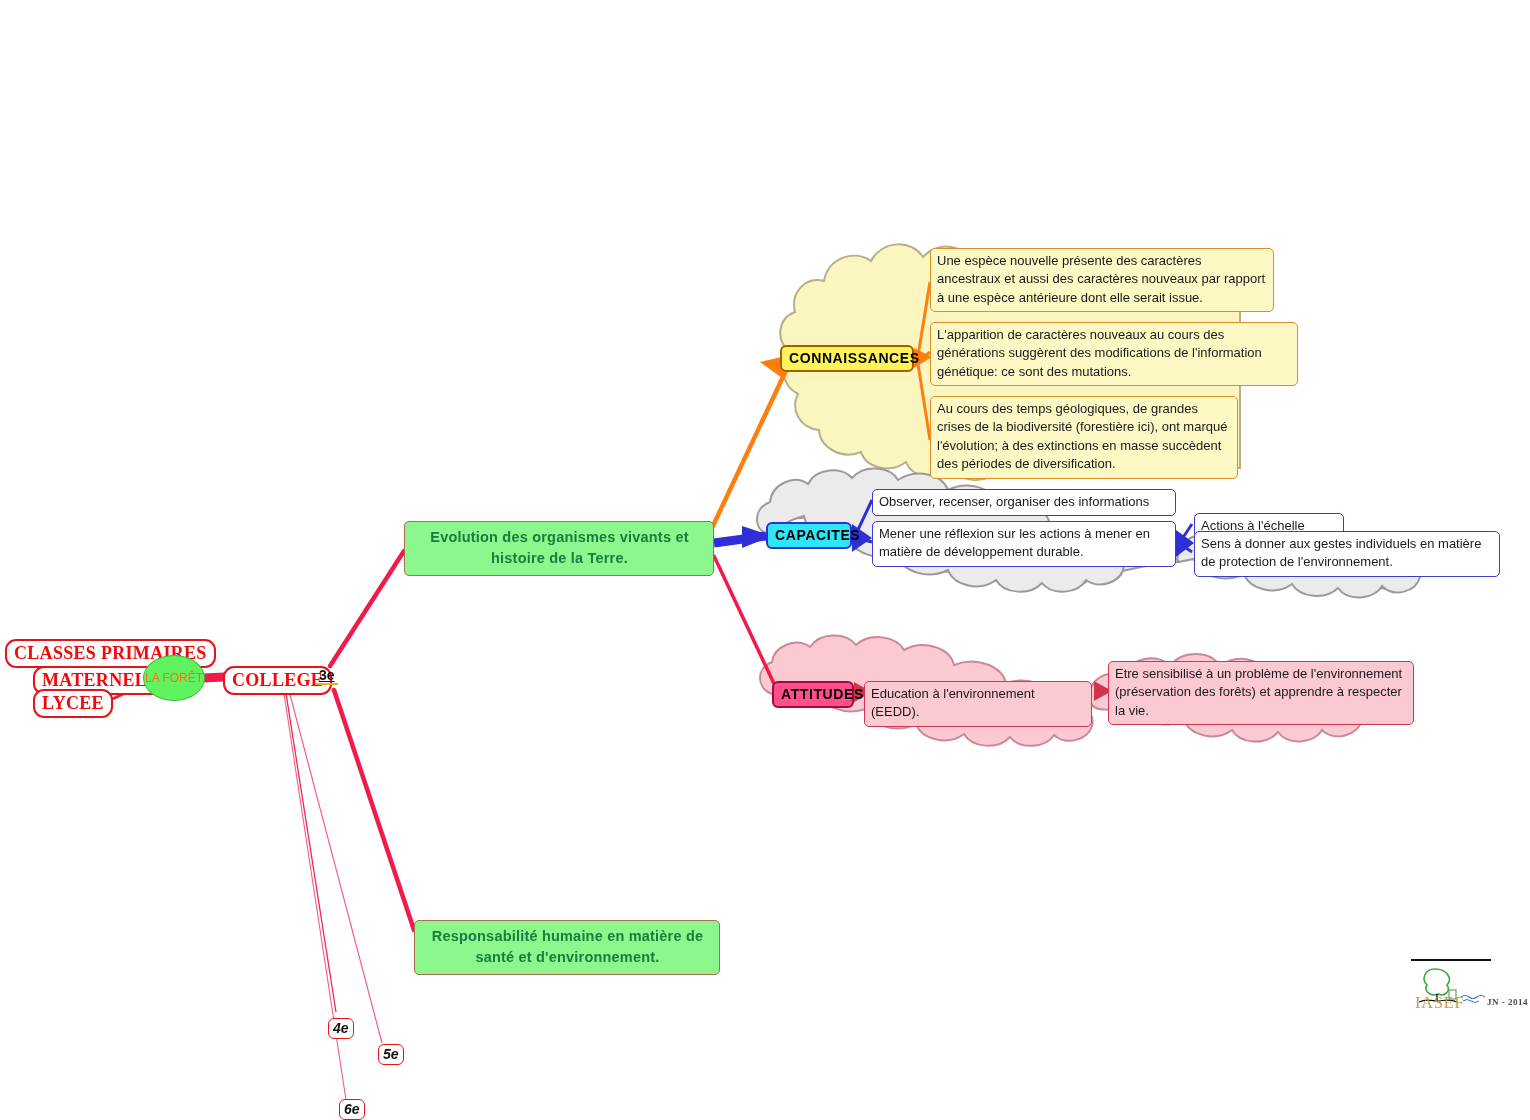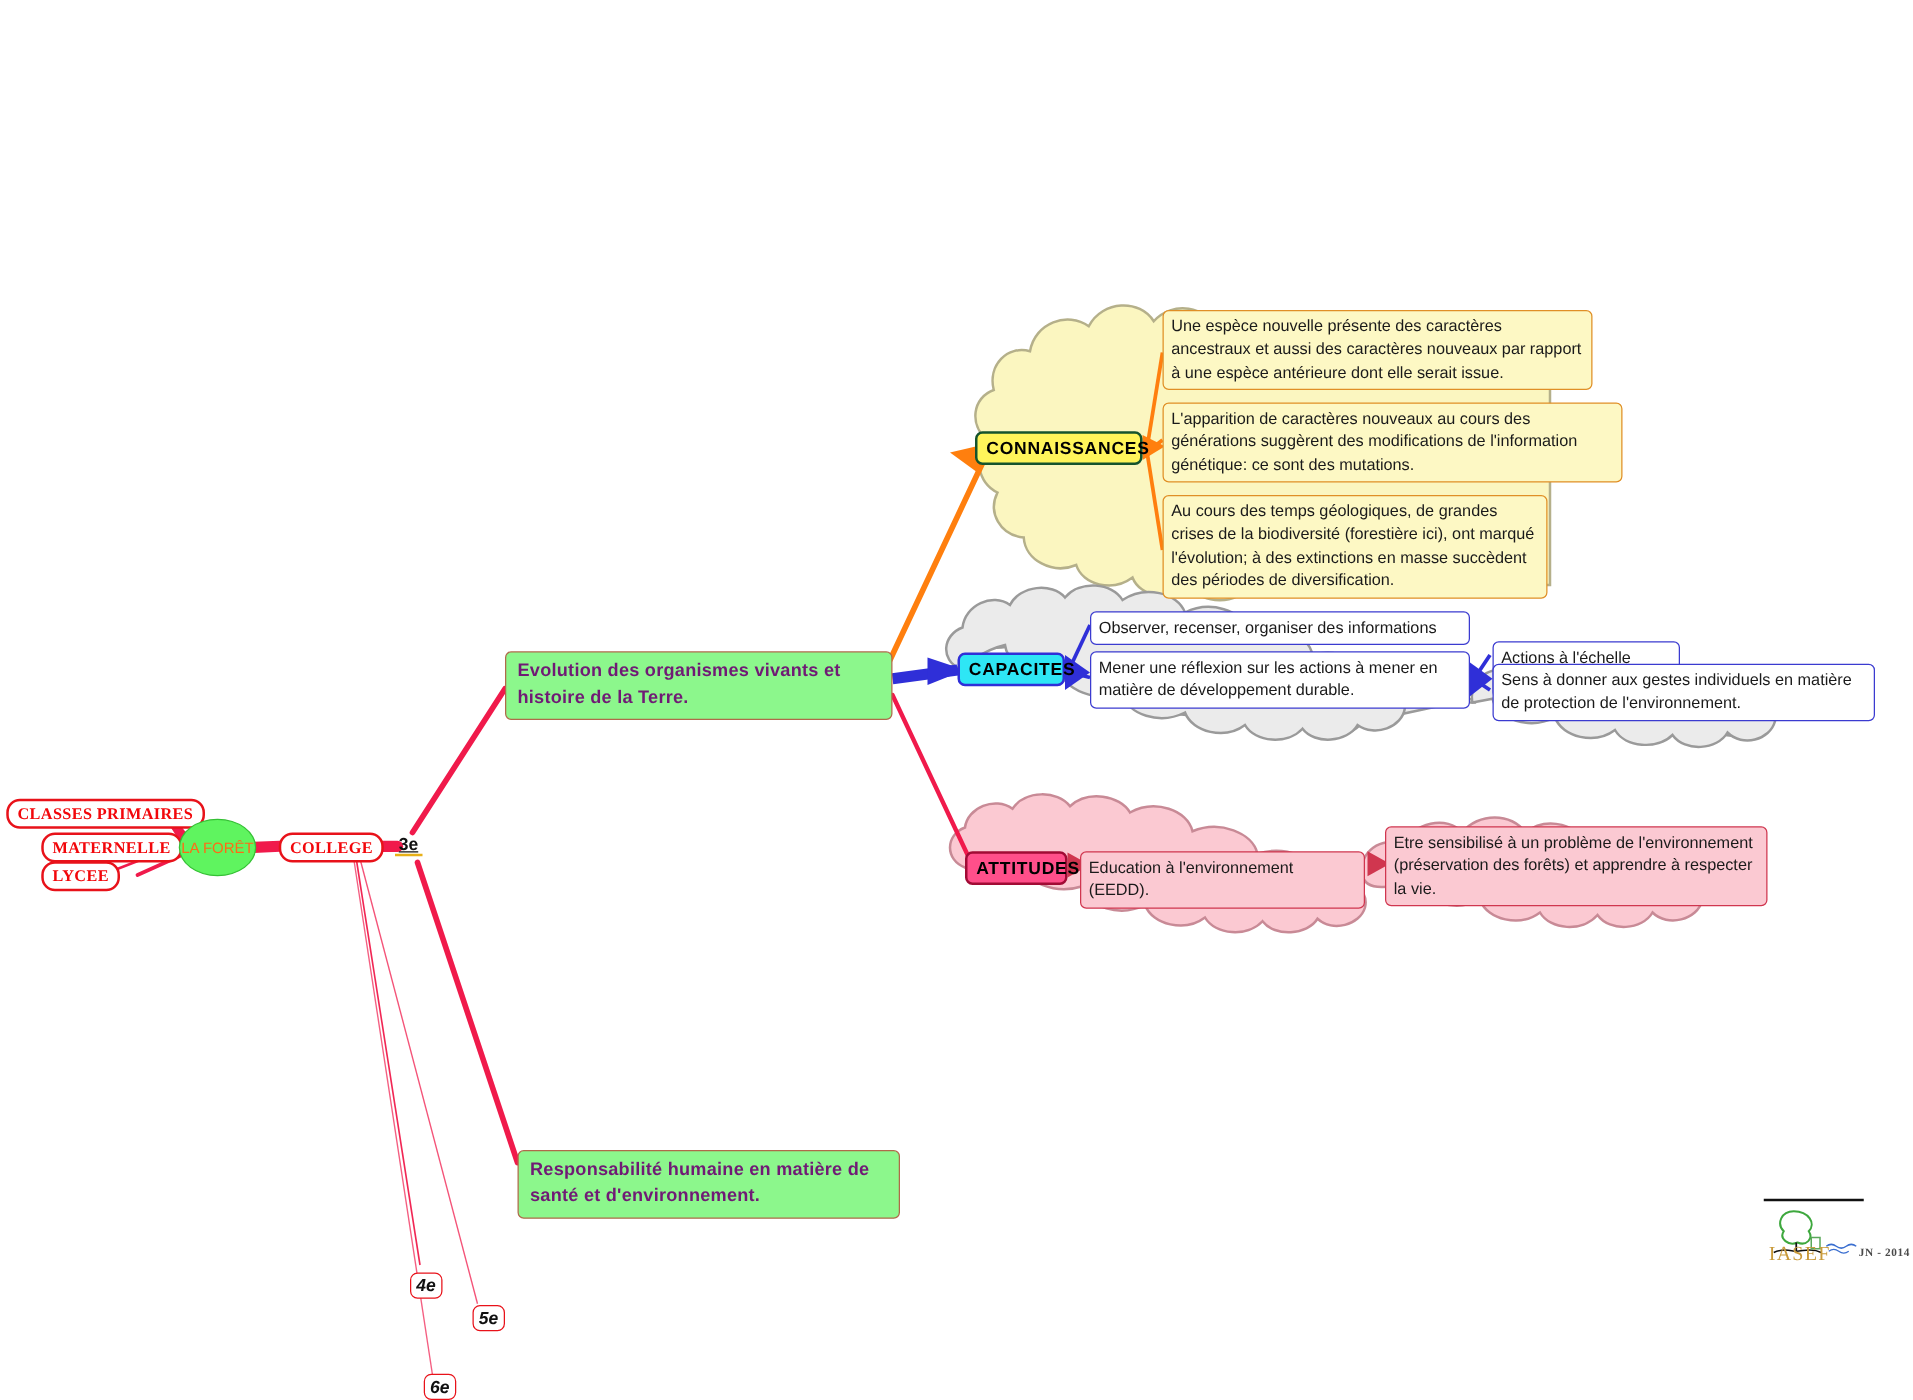--- a/index.html
+++ b/index.html
@@ -33,21 +33,21 @@
   }
 
   
   .cap {
     border: 2px solid #e8121a;
     border-radius: 11px;
     background: #ffffff;
     color: #f2070b;
     font-family: "Liberation Serif", serif;
     font-weight: bold;
-    font-size: 13px;
+    font-size: 18px;
     letter-spacing: 0.3px;
     text-align: center;
     line-height: 1;
     padding: 3px 7px 4px 7px;
     white-space: nowrap;
   }
 
   
   .ellipse-root {
     background: #5ff45f;
@@ -84,41 +84,42 @@
     border-radius: 0;
     background: transparent;
     padding: 1px 3px 1px 3px;
   }
 
   
   .green-box {
     background: #8cf78c;
     border: 1px solid #b06a4a;
     border-radius: 5px;
-    color: #701a75;
+    color: #15803d;
     font-size: 14.5px;
     font-weight: bold;
     line-height: 1.45;
     padding: 5px 8px 6px 9px;
     letter-spacing: 0.2px;
+    text-align: center;
   }
 
   
   .pill {
     border-radius: 6px;
     font-size: 14px;
     font-weight: bold;
     letter-spacing: 0.6px;
     line-height: 1;
     padding: 4px 6px 5px 7px;
     white-space: nowrap;
     text-align: center;
     color: #000000;
   }
-  .pill-conn { background: #fff45a; border: 2px solid #14532d; }
+  .pill-conn { background: #fff45a; border: 2px solid #a16207; }
   .pill-cap  { background: #2ee6f5; border: 2px solid #2f2fd8; }
   .pill-att  { background: #ff4f8a; border: 2px solid #a10b35; }
 
   
   .leaf {
     font-size: 13px;
     line-height: 1.42;
     color: #1a1a1a;
     border-radius: 5px;
     padding: 3px 6px 4px 6px;

